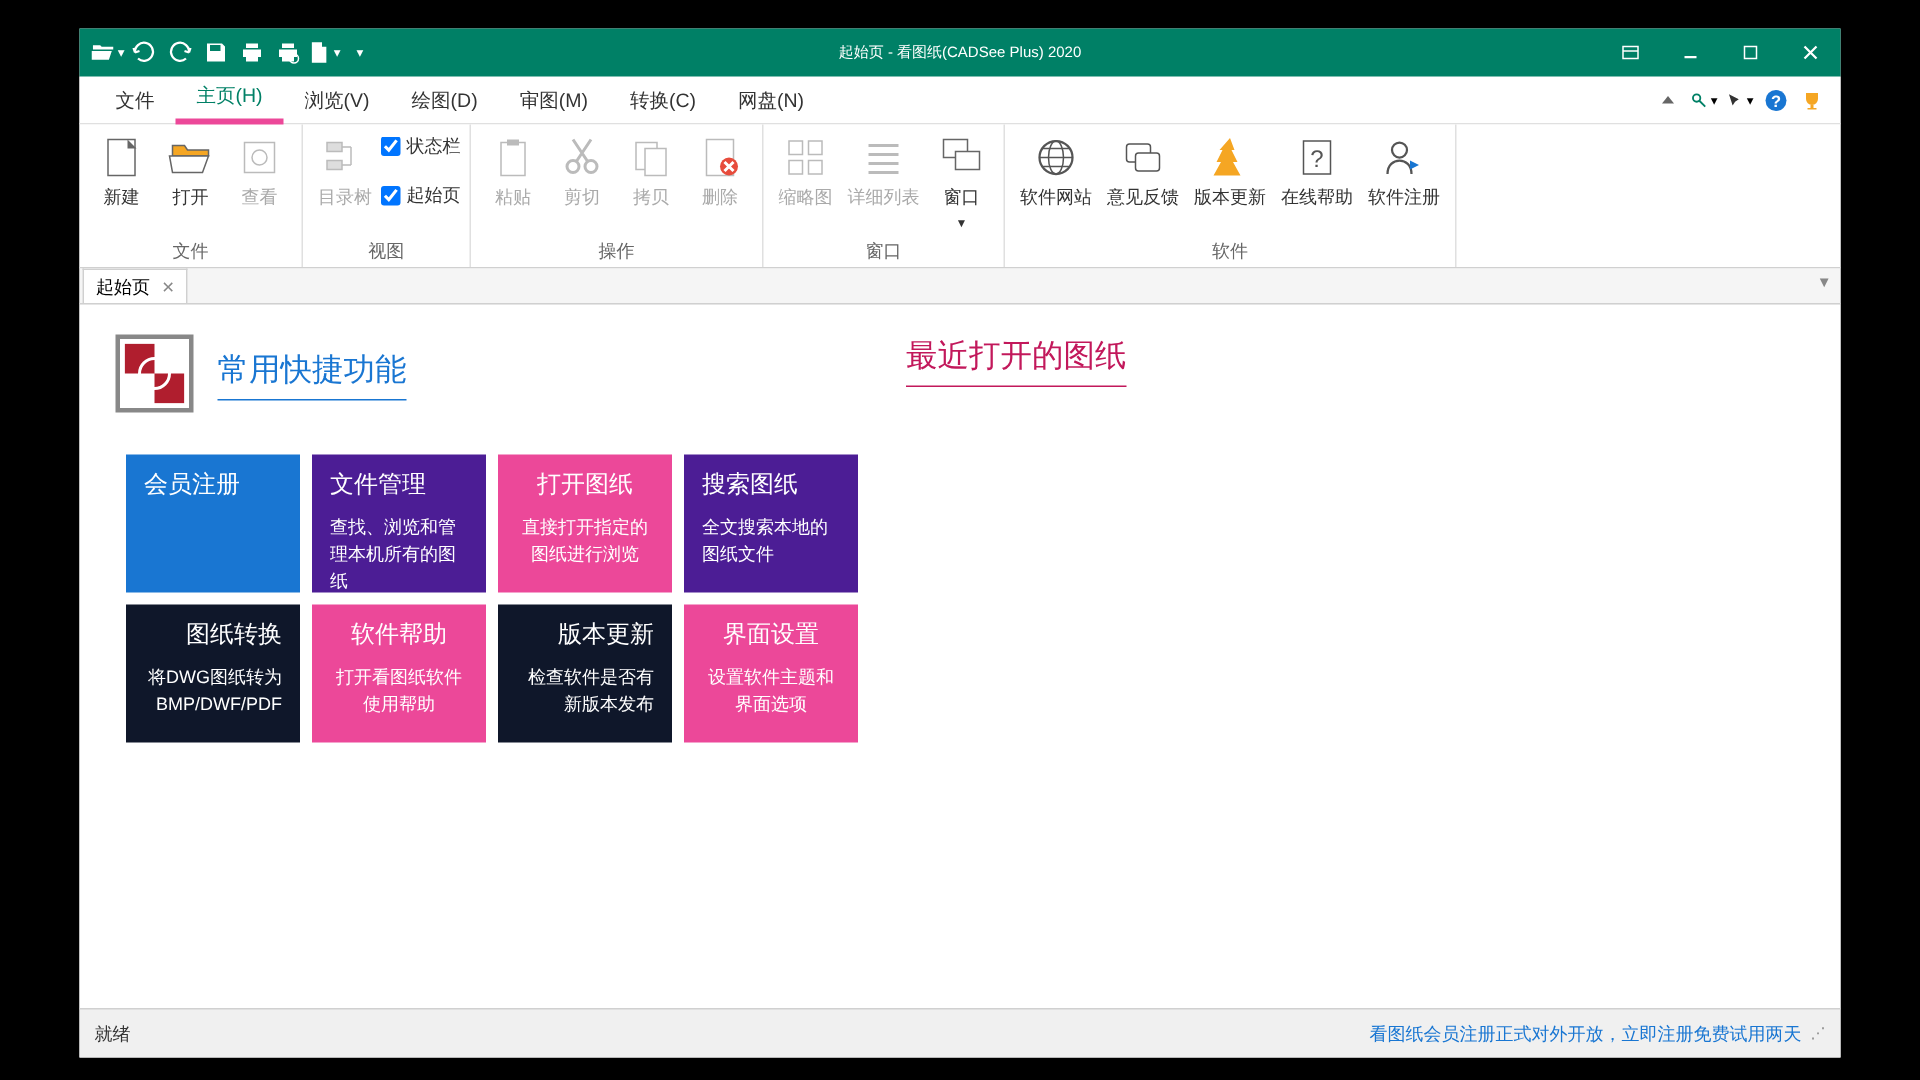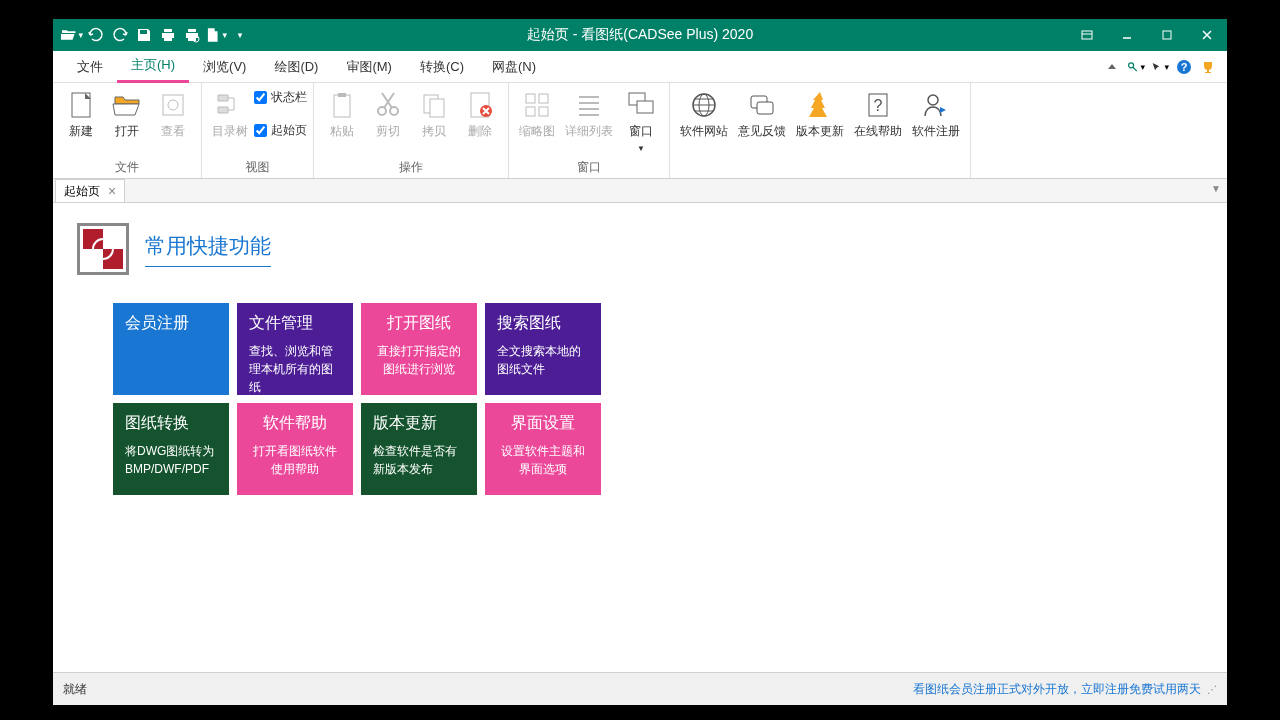--- a/index.html
+++ b/index.html
@@ -2,27 +2,27 @@
 <html><head>
 <meta charset="utf-8">
 <style>
 * { margin: 0; padding: 0; box-sizing: border-box; font-family: "Microsoft YaHei", sans-serif; }
 body { background: #000; width: 1280px; height: 720px; overflow: hidden; }
 .app { position: absolute; left: 53px; top: 19px; width: 1174px; height: 686px; background: #fff; display: flex; flex-direction: column; }
 .titlebar { height: 32px; background: #008066; display: flex; align-items: center; color: #fff; font-size: 12px; position: relative; }
 .qat { display: flex; align-items: center; gap: 2px; padding-left: 8px; }
 .qat-btn { width: 22px; height: 22px; display: flex; align-items: center; justify-content: center; cursor: pointer; }
 .qat-btn svg { width: 16px; height: 16px; }
-.title-text { position: absolute; left: 50%; transform: translateX(-50%); font-size: 14px; }
+.title-text { position: absolute; left: 50%; transform: translateX(-50%); font-size: 10px; }
 .win-controls { margin-left: auto; display: flex; }
 .win-btn { width: 40px; height: 24px; display: flex; align-items: center; justify-content: center; cursor: pointer; }
 .win-btn svg { width: 12px; height: 12px; }
 .menubar { height: 32px; background: #fff; display: flex; align-items: center; padding-left: 10px; border-bottom: 1px solid #e0e0e0; }
 .menu-item { padding: 6px 14px; font-size: 13px; color: #333; cursor: pointer; }
-.menu-item.active { color: #008066; border-bottom: 4px solid #ec4899; }
+.menu-item.active { color: #008066; border-bottom: 6px solid #ec4899; }
 .menu-right { margin-left: auto; display: flex; align-items: center; gap: 6px; padding-right: 10px; }
 .menu-right-icon { width: 18px; height: 18px; display: flex; align-items: center; justify-content: center; cursor: pointer; }
 .ribbon { height: 96px; background: #fff; display: flex; border-bottom: 1px solid #d0d0d0; }
 .ribbon-group { border-right: 1px solid #e0e0e0; display: flex; flex-direction: column; padding: 4px 6px 0; }
 .ribbon-group-content { flex: 1; display: flex; align-items: flex-start; gap: 2px; }
 .ribbon-group-label { text-align: center; font-size: 12px; color: #666; padding: 2px 0; }
 .ribbon-btn { display: flex; flex-direction: column; align-items: center; justify-content: flex-start; padding: 2px 4px; cursor: pointer; min-width: 44px; }
 .ribbon-btn-icon { width: 32px; height: 32px; display: flex; align-items: center; justify-content: center; margin-bottom: 2px; }
 .ribbon-btn-label { font-size: 12px; color: #333; text-align: center; white-space: nowrap; }
 .ribbon-btn.disabled .ribbon-btn-label { color: #aaa; }
@@ -35,28 +35,28 @@
 .tabs-right { position: absolute; right: 6px; top: 4px; color: #888; font-size: 10px; cursor: pointer;}
 .content { flex: 1; background: #fff; display: flex; padding: 20px 24px; gap: 32px; overflow: hidden; }
 .section { display: flex; flex-direction: column; }
 .section-header { display: flex; align-items: center; gap: 16px; margin-bottom: 28px; }
 .logo-box { width: 52px; height: 52px; border: 3px solid #888; display: flex; align-items: center; justify-content: center; position: relative; }
 .logo-box::before { content: ""; position: absolute; inset: 3px; background: #b01e2e; clip-path: polygon(0 0, 50% 0, 50% 50%, 100% 50%, 100% 100%, 50% 100%, 50% 50%, 0 50%); }
 .logo-box::after { content:""; position:absolute; width:18px; height:18px; border:2px solid #fff; border-radius:50%; left:50%; top:50%; transform:translate(-50%,-50%);}
 .section-title { font-size: 21px; font-weight: normal; border-bottom: 1px solid; padding-bottom: 6px; }
 .section-title.blue { color: #1976d2; border-color: #1976d2; }
 .section-title.magenta { color: #c2185b; border-color: #c2185b; }
-.tiles { display: grid; grid-template-columns: repeat(4, 116px); gap: 8px; margin-left: 36px; }
+.tiles { display: grid; grid-template-columns: repeat(4, 116px); gap: 8px; margin-left: 7px; }
 .tile { height: 92px; padding: 10px 12px; color: #fff; cursor: pointer; display: flex; flex-direction: column; }
 .tile-title { font-size: 16px; margin-bottom: 8px; }
 .tile-desc { font-size: 12px; line-height: 1.5; }
 .c-blue { background: #1976d2; }
 .c-green { background: #4c1d95; }
 .c-teal { background: #ec4899; text-align: center; }
-.c-magenta { background: #14532d; }
+.c-magenta { background: #0f172a; text-align: right; }
 .statusbar { height: 20px; background: #f0f0f0; border-top: 1px solid #d0d0d0; display: flex; align-items: center; font-size: 12px; padding: 16px 10px; color: #333; }
 .status-link { margin-left: auto; color: #1976d2; cursor: pointer; }
 .status-grip { margin-left: 6px; color: #888; font-size: 10px; }
 .arrow-down { font-size: 9px; margin-left: 2px;}
 </style>
 </head>
 <body>
 
 <div class="app">
   <div class="titlebar">
@@ -345,20 +345,21 @@
             <div class="ribbon-btn-icon">
               <svg width="32" height="32" viewBox="0 0 32 32">
                 <circle cx="13" cy="11" r="5" fill="none" stroke="#555" stroke-width="1.5"></circle>
                 <path fill="none" stroke="#555" stroke-width="1.5" d="M5 27c0-6 4-9 8-9s8 3 8 9"></path>
                 <path fill="#1976d2" d="M20 18l6 3-6 3z"></path>
               </svg>
             </div>
             <div class="ribbon-btn-label">软件注册</div>
           </div>
         </div>
+        <div class="ribbon-group-label">软件</div>
       </div>
     </div>
 
   <div class="tabs">
     <div class="tab">
       <span>起始页</span>
       <span class="tab-close">×</span>
     </div>
     <div class="tabs-right">▼</div>
   </div>
@@ -395,20 +396,25 @@
           </div>
           <div class="tile c-magenta">
             <div class="tile-title">版本更新</div>
             <div class="tile-desc">检查软件是否有新版本发布</div>
           </div>
           <div class="tile c-teal">
             <div class="tile-title">界面设置</div>
             <div class="tile-desc">设置软件主题和界面选项</div>
           </div>
         </div>
+    </div>
+    <div class="section">
+      <div class="section-header">
+        <div class="section-title magenta">最近打开的图纸</div>
+      </div>
     </div>
   </div>
 
   <div class="statusbar">
     <span>就绪</span>
     <a class="status-link">看图纸会员注册正式对外开放，立即注册免费试用两天</a>
     <span class="status-grip">⋰</span>
   </div>
 </div>
 

